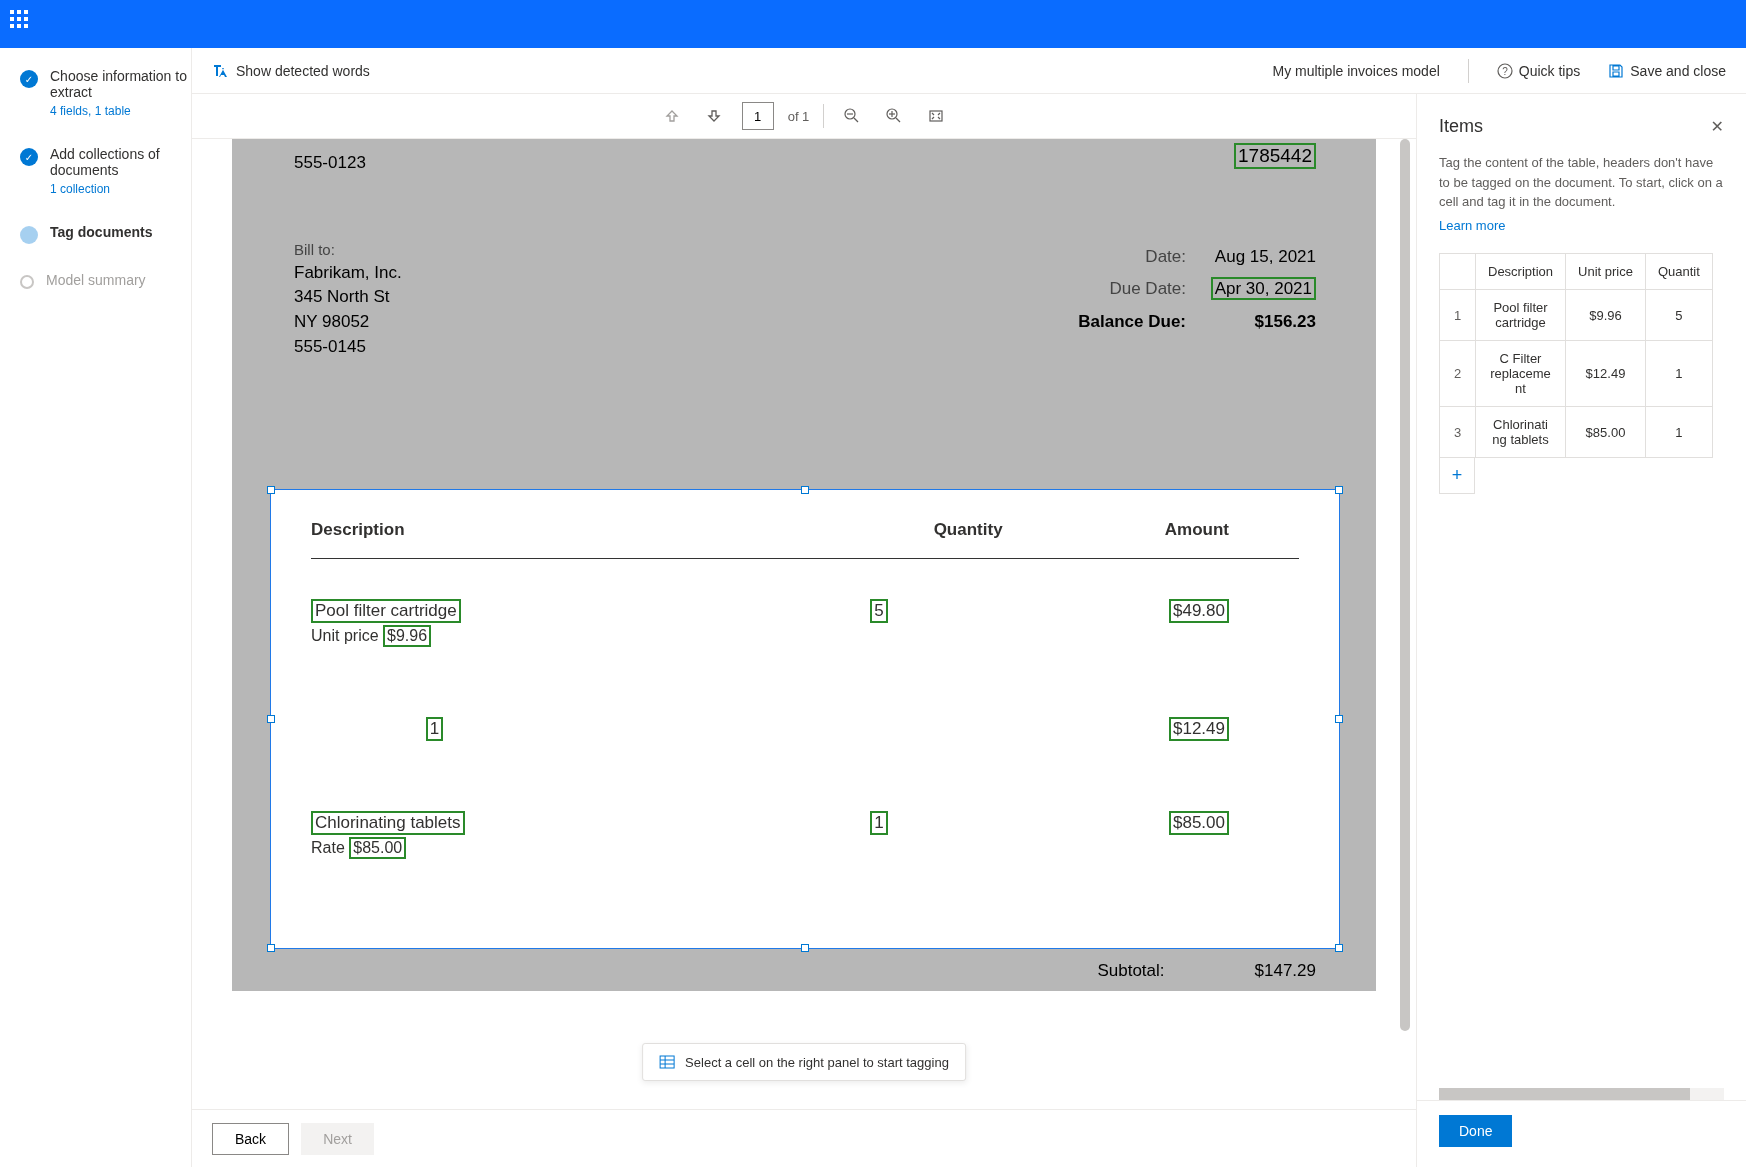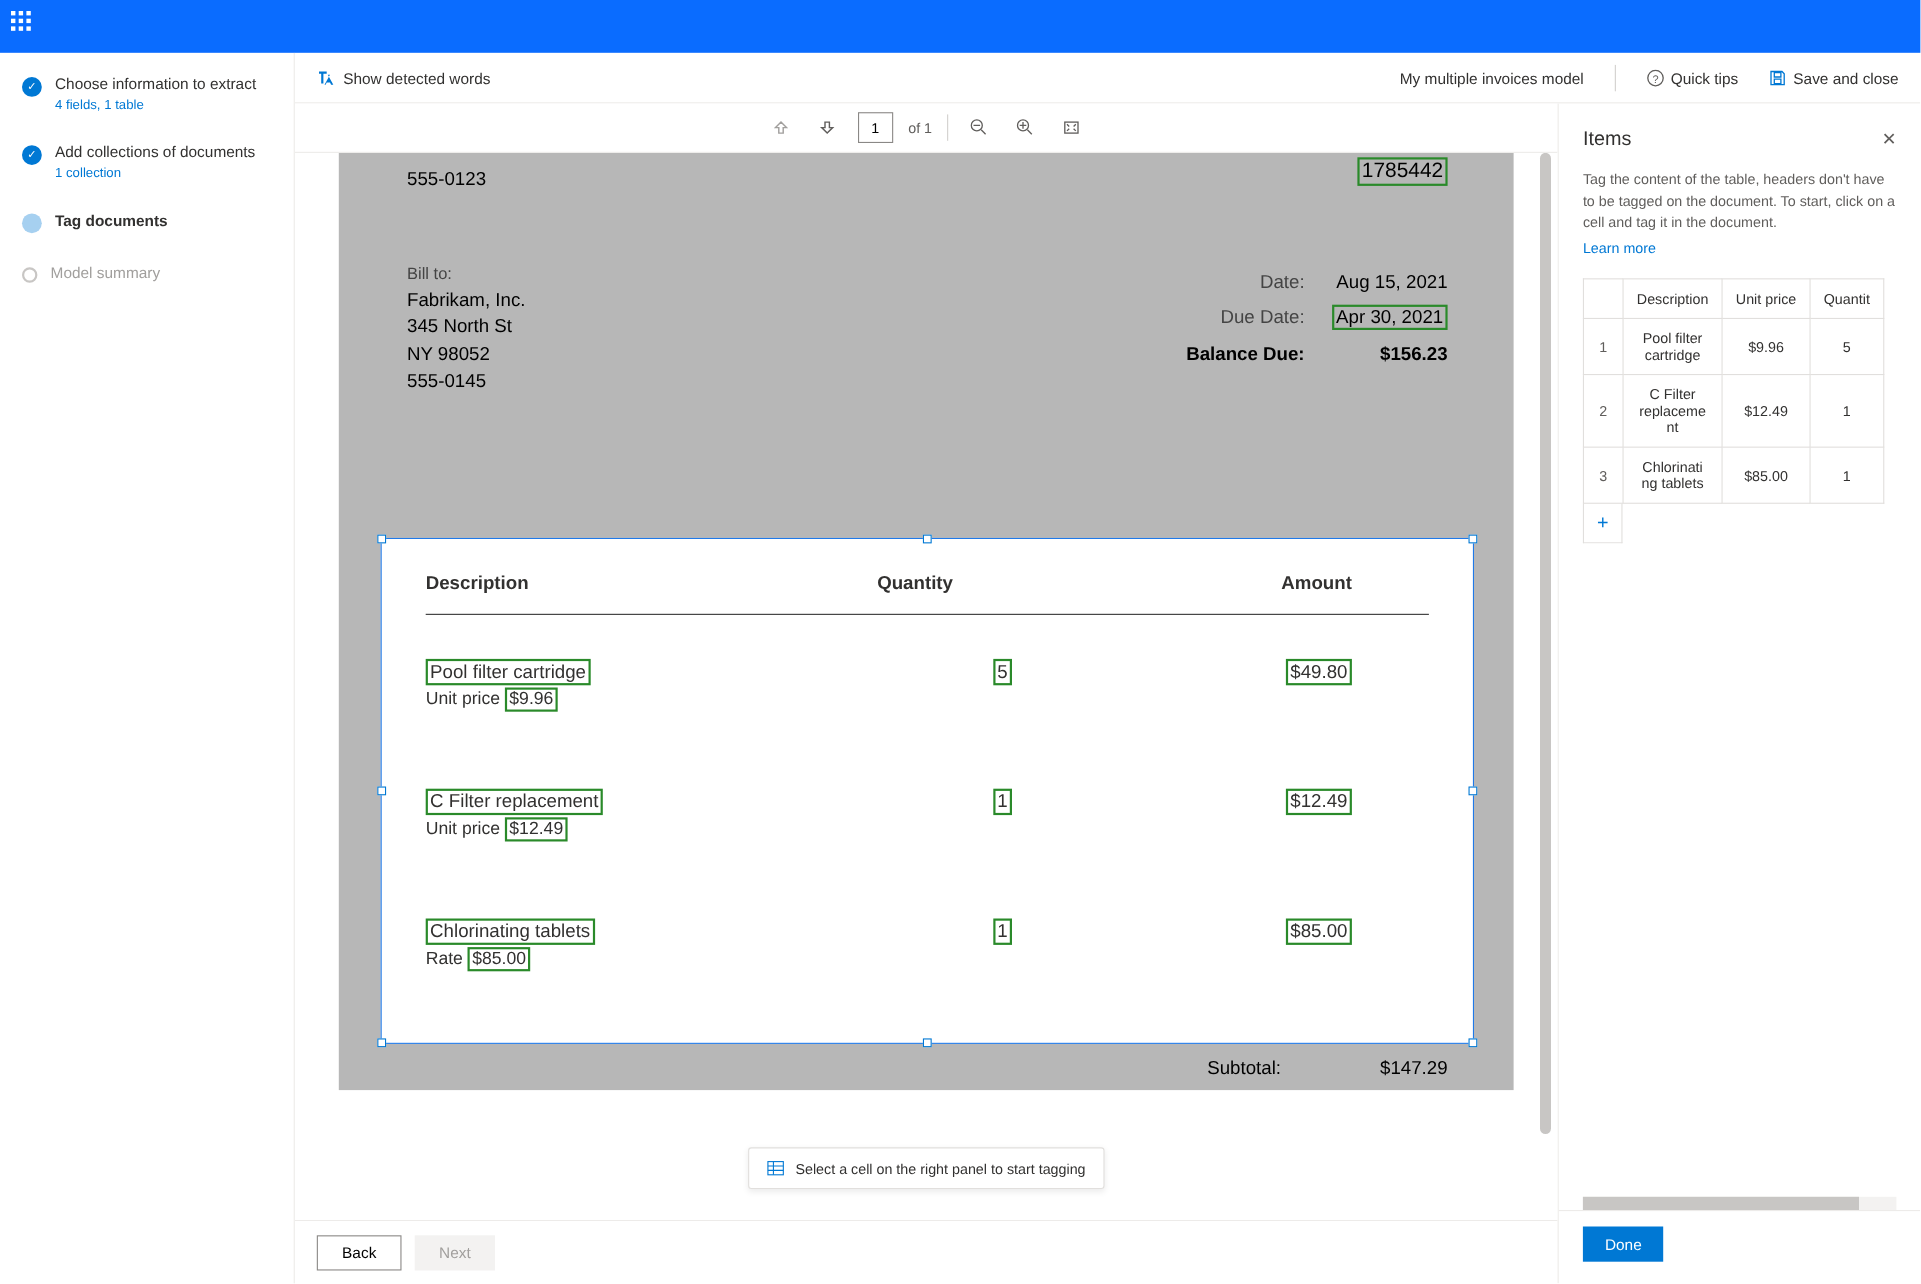--- a/index.html
+++ b/index.html
@@ -4,21 +4,21 @@
 <style>
   * { box-sizing: border-box; margin: 0; padding: 0; }
   body { font-family: "Segoe UI", Arial, sans-serif; font-size: 14px; color: #323130; background: #fff; overflow: hidden; }
   .app { width: 1746px; height: 1167px; display: flex; flex-direction: column; }
   .topbar { height: 48px; background: #0A6CFF; display: flex; align-items: center; padding: 0 10px; }
   .waffle { width: 28px; height: 28px; display: grid; grid-template-columns: repeat(3,4px); grid-template-rows: repeat(3,4px); gap: 3px; cursor: pointer; }
   .waffle span { background: #fff; }
   .body { flex: 1; display: flex; overflow: hidden; }
 
   
-  .leftnav { width: 268px; border-right: 1px solid #edebe9; padding: 20px 0 20px 20px; }
+  .leftnav { width: 192px; border-right: 1px solid #edebe9; padding: 20px 0 20px 20px; }
   .step { display: flex; gap: 12px; margin-bottom: 28px; align-items: flex-start; }
   .step-dot { width: 18px; height: 18px; border-radius: 50%; flex-shrink: 0; margin-top: 2px; display: flex; align-items: center; justify-content: center; }
   .step-dot.done { background: #0078d4; }
   .step-dot.done::after { content: "✓"; color: #fff; font-size: 10px; }
   .step-dot.active { background: #0078d4; opacity: 0.35; }
   .step-dot.todo { border: 2px solid #c8c6c4; width: 14px; height: 14px; margin-top: 3px; }
   .step-title { font-size: 14px; color: #323130; }
   .step-title.bold { font-weight: 600; }
   .step-sub { font-size: 12px; color: #0078d4; margin-top: 4px; }
 
@@ -56,21 +56,21 @@
 
   .table-sel { position: absolute; left: 38px; top: 350px; right: 36px; height: 460px; background: #fff; border: 1px solid #2079e8; }
   .sel-handle { position: absolute; width: 8px; height: 8px; background: #fff; border: 1px solid #0078d4; }
   .h-tl { left: -4px; top: -4px; } .h-tr { right: -4px; top: -4px; }
   .h-bl { left: -4px; bottom: -4px; } .h-br { right: -4px; bottom: -4px; }
   .h-tm { left: 50%; top: -4px; margin-left: -4px; } .h-bm { left: 50%; bottom: -4px; margin-left: -4px; }
   .h-lm { left: -4px; top: 50%; margin-top: -4px; } .h-rm { right: -4px; top: 50%; margin-top: -4px; }
 
   .tbl { position: absolute; left: 40px; right: 40px; top: 20px; }
   .tbl-head { display: flex; font-weight: 600; font-size: 17px; padding: 10px 0; }
-  .tbl-head .c1 { flex: 0 0 45%; } .tbl-head .c2 { flex: 0 0 25%; text-align: left; } .tbl-head .c3 { flex: 1; text-align: right; padding-right: 70px; }
+  .tbl-head .c1 { flex: 0 0 45%; } .tbl-head .c2 { flex: 0 0 25%; text-align: right; } .tbl-head .c3 { flex: 1; text-align: right; padding-right: 70px; }
   .tbl-hr { border-top: 1px solid #333; margin-top: 8px; }
   .tbl-row { display: flex; margin-top: 40px; font-size: 17px; }
   .tbl-row .c1 { flex: 0 0 45%; }
   .tbl-row .c2 { flex: 0 0 25%; text-align: center; }
   .tbl-row .c3 { flex: 1; text-align: right; padding-right: 70px; }
   .t { border: 2px solid #2a8a2a; padding: 0 2px; display: inline-block; }
   .sub { font-size: 16px; margin-top: 2px; }
 
   .sub-total { position: absolute; right: 60px; bottom: 10px; font-size: 17px; color: #000; display: flex; gap: 90px; }
 
@@ -265,24 +265,20 @@
                     <div class="tbl-row">
                       <div class="c1">
                         <span class="t">Pool filter cartridge</span>
                         <div class="sub"><span>Unit price</span> <span class="t">$9.96</span></div>
                       </div>
                       <div class="c2"><span class="t">5</span></div>
                       <div class="c3"><span class="t">$49.80</span></div>
                     </div>
 
                     <div class="tbl-row" style="margin-top:70px">
-                      <div class="c1">
-                        <span class="t">C Filter replacement</span>
-                        <div class="sub"><span>Unit price</span> <span class="t">$12.49</span></div>
-                      </div>
                       <div class="c2"><span class="t">1</span></div>
                       <div class="c3"><span class="t">$12.49</span></div>
                     </div>
 
                     <div class="tbl-row" style="margin-top:70px">
                       <div class="c1">
                         <span class="t">Chlorinating tablets</span>
                         <div class="sub"><span>Rate</span> <span class="t">$85.00</span></div>
                       </div>
                       <div class="c2"><span class="t">1</span></div>

